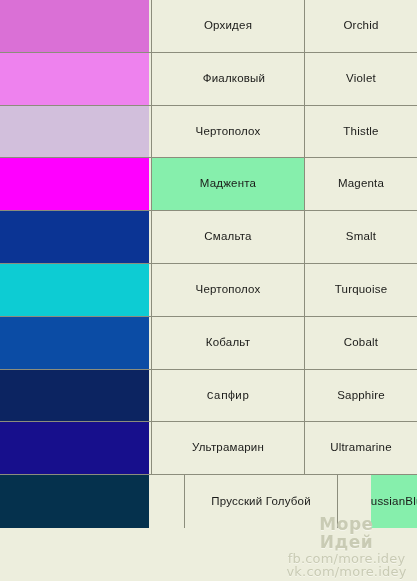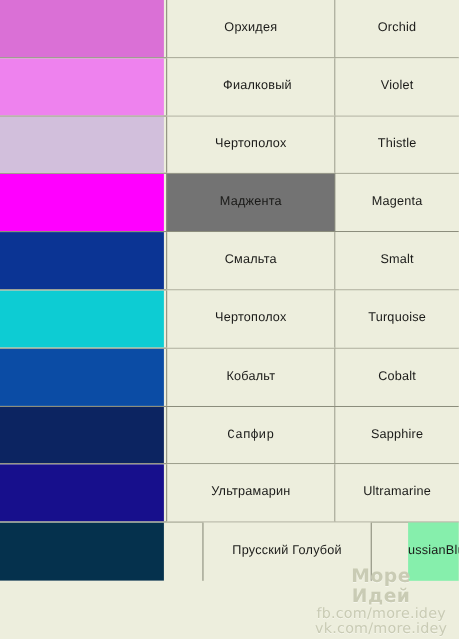--- a/index.html
+++ b/index.html
@@ -126,21 +126,21 @@
       <div class="swatch-cell">
         <div class="swatch-fill" style="background: rgb(210, 191, 220);"></div>
       </div>
       <div class="name-cell name-ru" style="border-left-color: rgb(140, 141, 124); border-right-color: rgb(140, 141, 124); background: rgb(237, 238, 221); color: rgb(26, 26, 24);">Чертополох</div>
       <div class="name-cell name-en" style="background: rgb(237, 238, 221); color: rgb(26, 26, 24);">Thistle</div>
     </div>
     <div class="color-row" style="border-bottom-color: rgb(140, 141, 124);">
       <div class="swatch-cell">
         <div class="swatch-fill" style="background: rgb(255, 0, 255);"></div>
       </div>
-      <div class="name-cell name-ru" style="border-left-color: rgb(140, 141, 124); border-right-color: rgb(140, 141, 124); background: #737373; color: rgb(26, 26, 24);">Маджента</div>
+      <div class="name-cell name-ru" style="border-left-color: rgb(140, 141, 124); border-right-color: rgb(140, 141, 124); background: #86efac; color: rgb(26, 26, 24);">Маджента</div>
       <div class="name-cell name-en" style="background: rgb(237, 238, 221); color: rgb(26, 26, 24);">Magenta</div>
     </div>
     <div class="color-row" style="border-bottom-color: rgb(140, 141, 124);">
       <div class="swatch-cell">
         <div class="swatch-fill" style="background: rgb(11, 52, 148);"></div>
       </div>
       <div class="name-cell name-ru" style="border-left-color: rgb(140, 141, 124); border-right-color: rgb(140, 141, 124); background: rgb(237, 238, 221); color: rgb(26, 26, 24);">Смальта</div>
       <div class="name-cell name-en" style="background: rgb(237, 238, 221); color: rgb(26, 26, 24);">Smalt</div>
     </div>
     <div class="color-row" style="border-bottom-color: rgb(140, 141, 124);">

